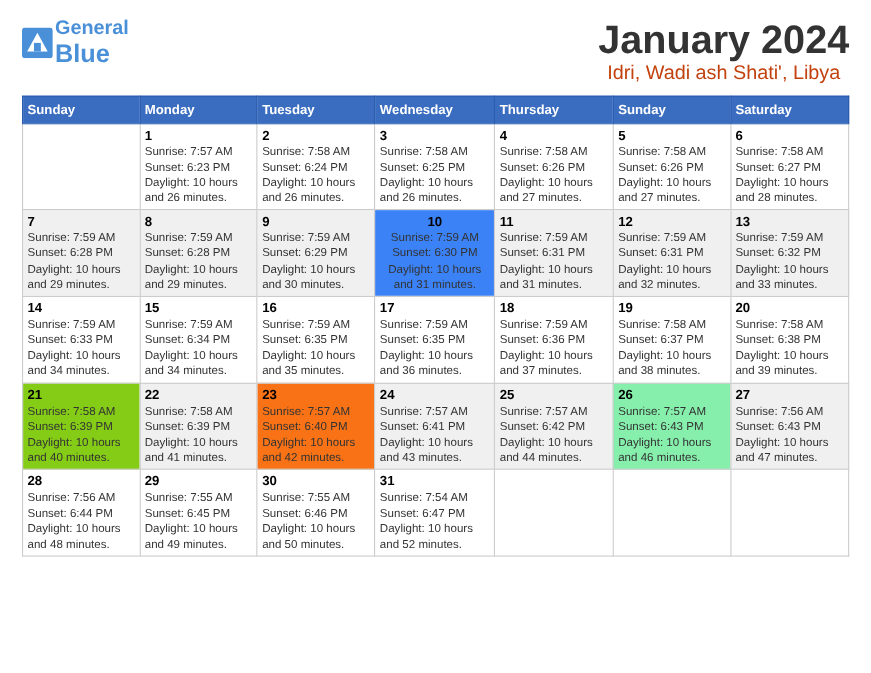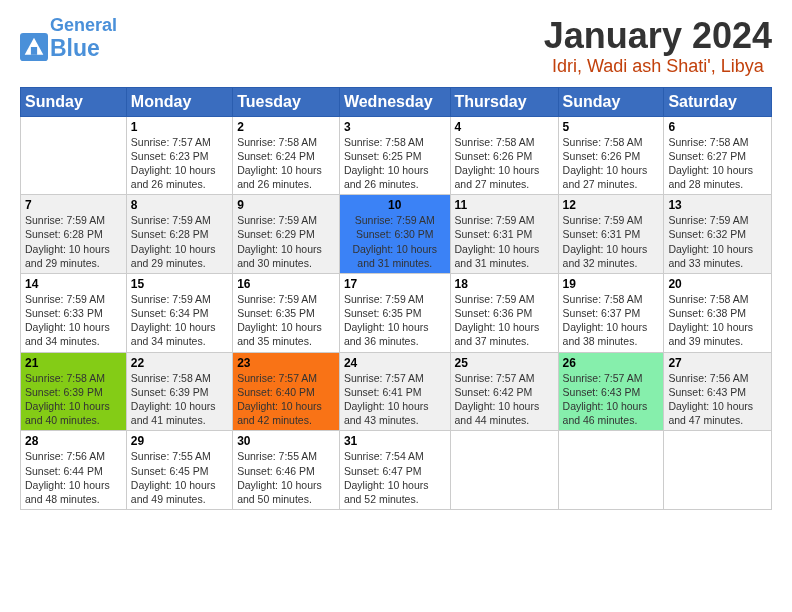--- a/index.html
+++ b/index.html
@@ -17,21 +17,21 @@
       padding: 16px 20px 10px 20px;
     }
     .header {
       display: flex;
       align-items: flex-start;
       justify-content: space-between;
       margin-bottom: 10px;
     }
     .logo {
       display: flex;
-      align-items: flex-end;
+      align-items: center;
     }
     .logo-icon {
       width: 28px;
       height: 28px;
       margin-right: 2px;
     }
     .title-block {
       text-align: center;
     }
     .month-title {
@@ -47,21 +47,21 @@
     .calendar-table {
       width: 100%;
       border-collapse: collapse;
       font-size: 11px;
     }
     .calendar-table th {
       background: #3a6dbf;
       color: #fff;
       padding: 5px 4px;
       text-align: left;
-      font-size: 16px;
+      font-size: 12px;
       font-weight: bold;
       border: 1px solid #2a5daf;
     }
     .calendar-table td {
       border: 1px solid #ccc;
       vertical-align: top;
       padding: 3px 4px;
       width: 113px;
       min-height: 70px;
       background: #fff;

